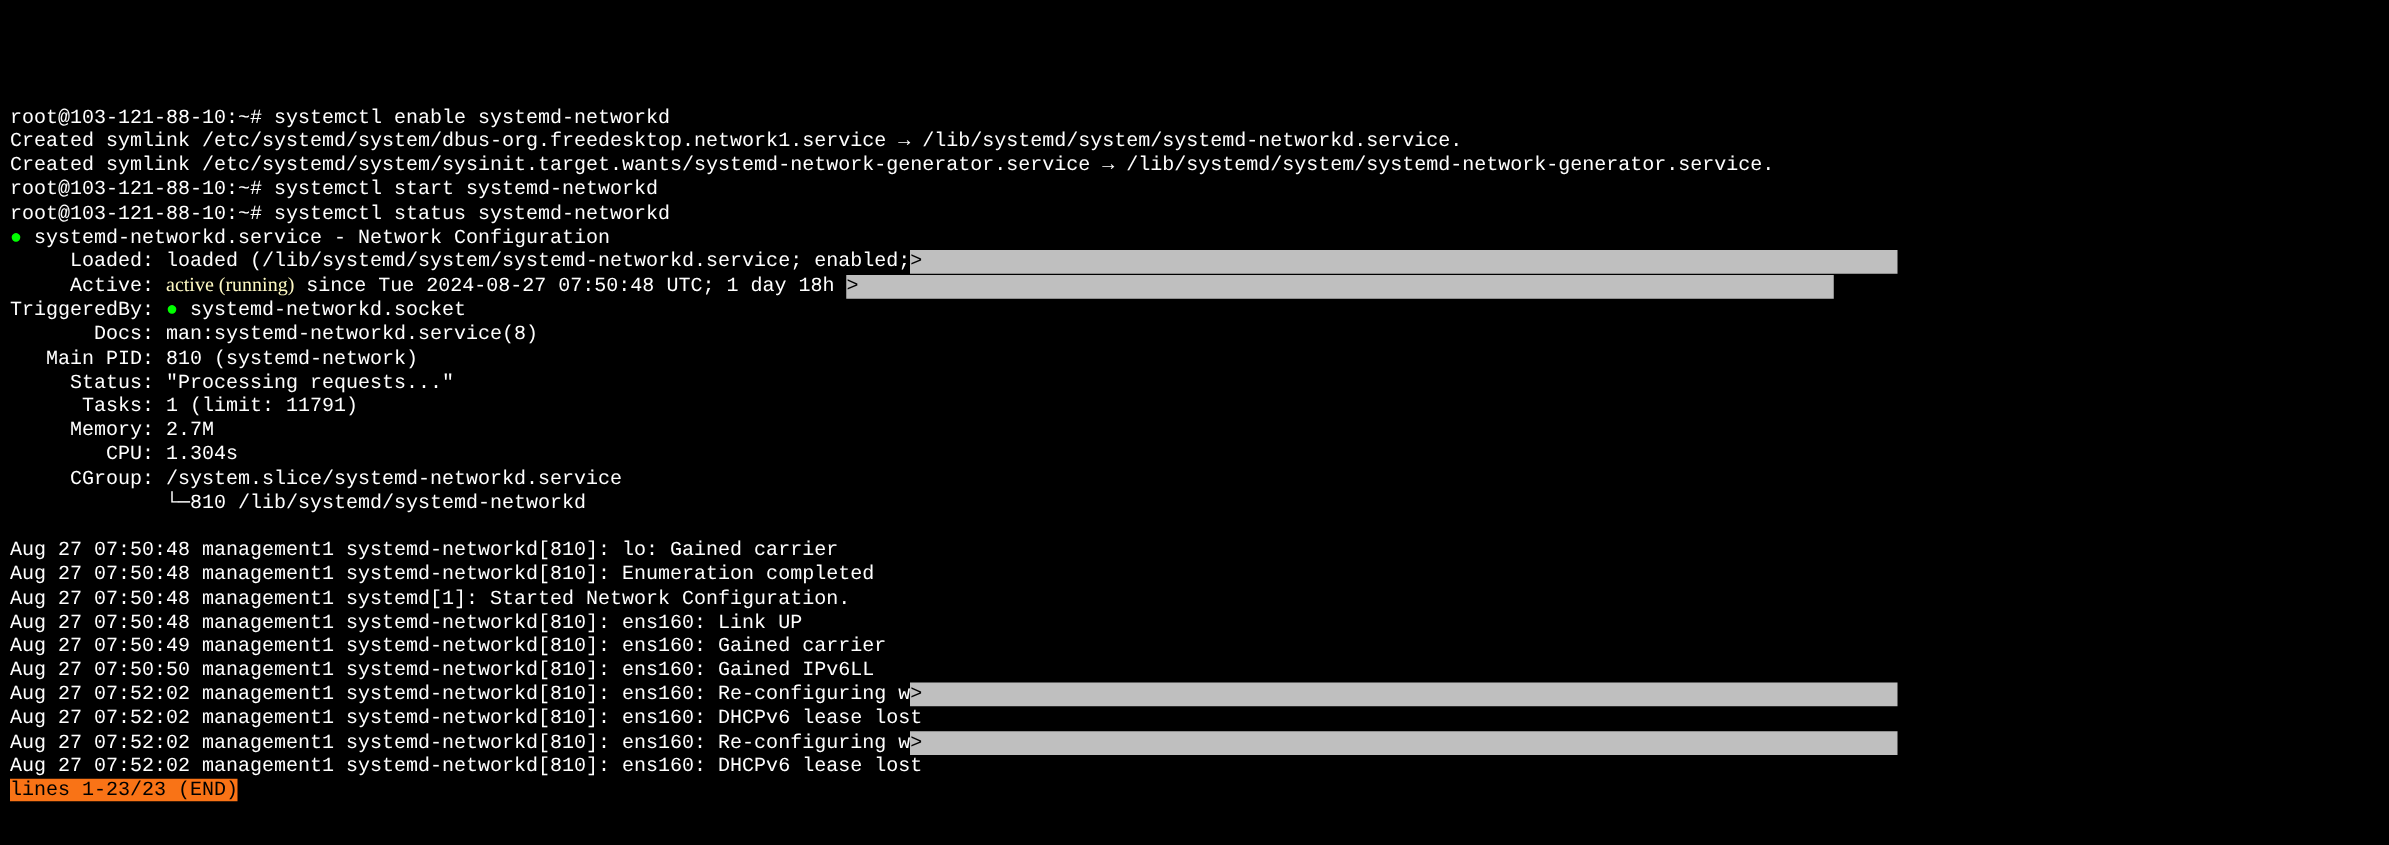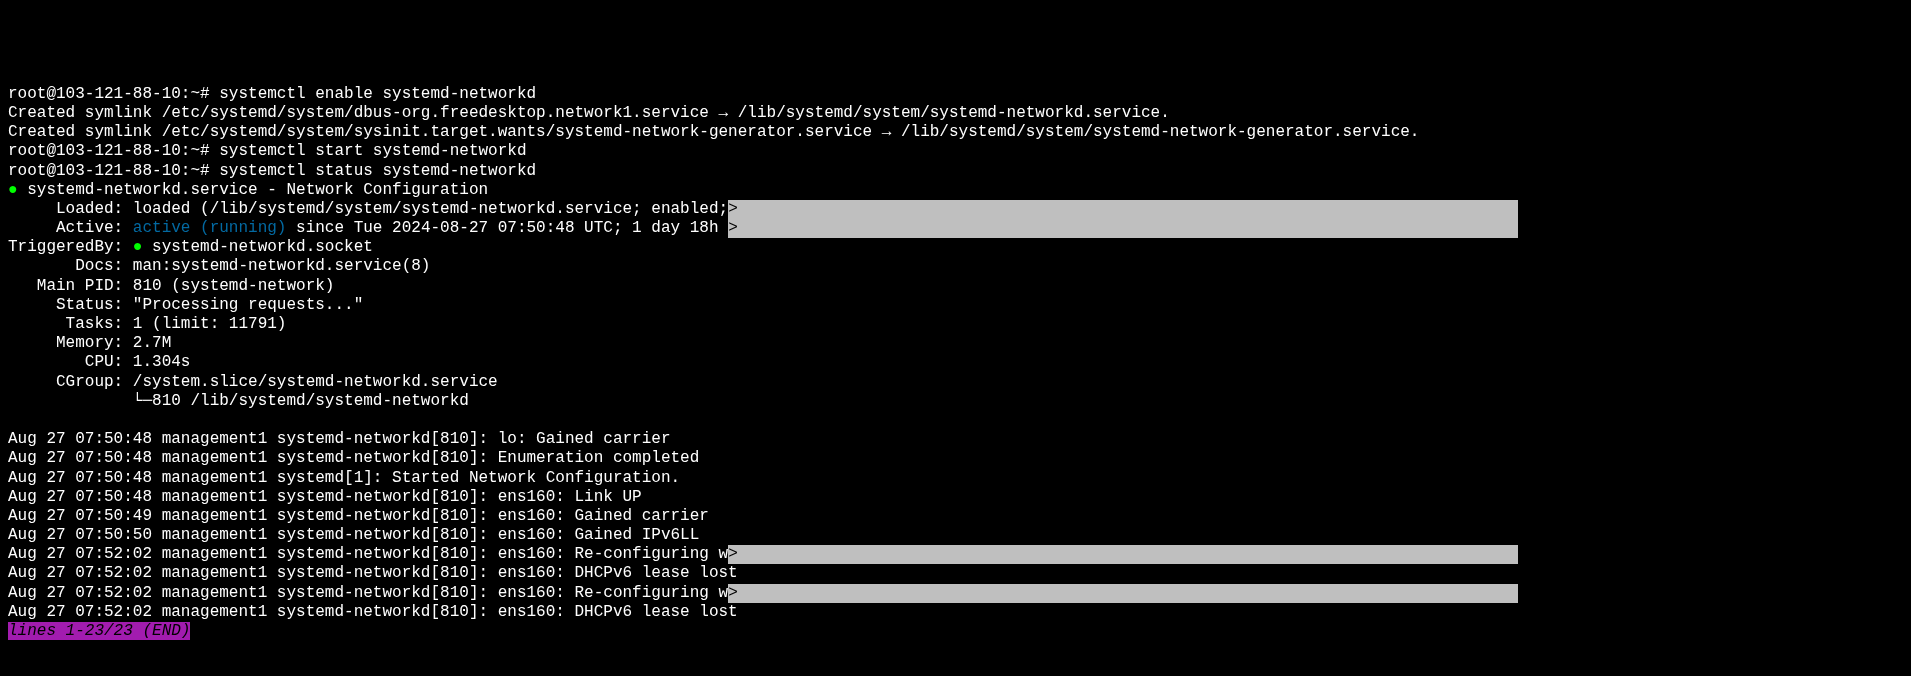--- a/index.html
+++ b/index.html
@@ -9,30 +9,29 @@
       color: #fff;
       font-family: 'Courier New', Consolas, monospace;
       font-size: 16px;
       line-height: 1.2;
       white-space: pre;
     }
     .line {
       display: block;
       min-height: 1.2em;
     }
-    .green { color: #0369a1; }
+    .green { color: #fef9c3; font-family: Liberation Serif, serif; }
     .green-dot { color: #00ff00; }
     .highlight {
       background: #bfbfbf;
       color: #000;
     }
     .inverse {
-      background: #a21caf;
+      background: #f97316;
       color: #000;
-      font-style: italic;
     }
     .fill {
       display: inline-block;
       width: 790px;
     }
   </style>
 </head>
 <body>
 
 

